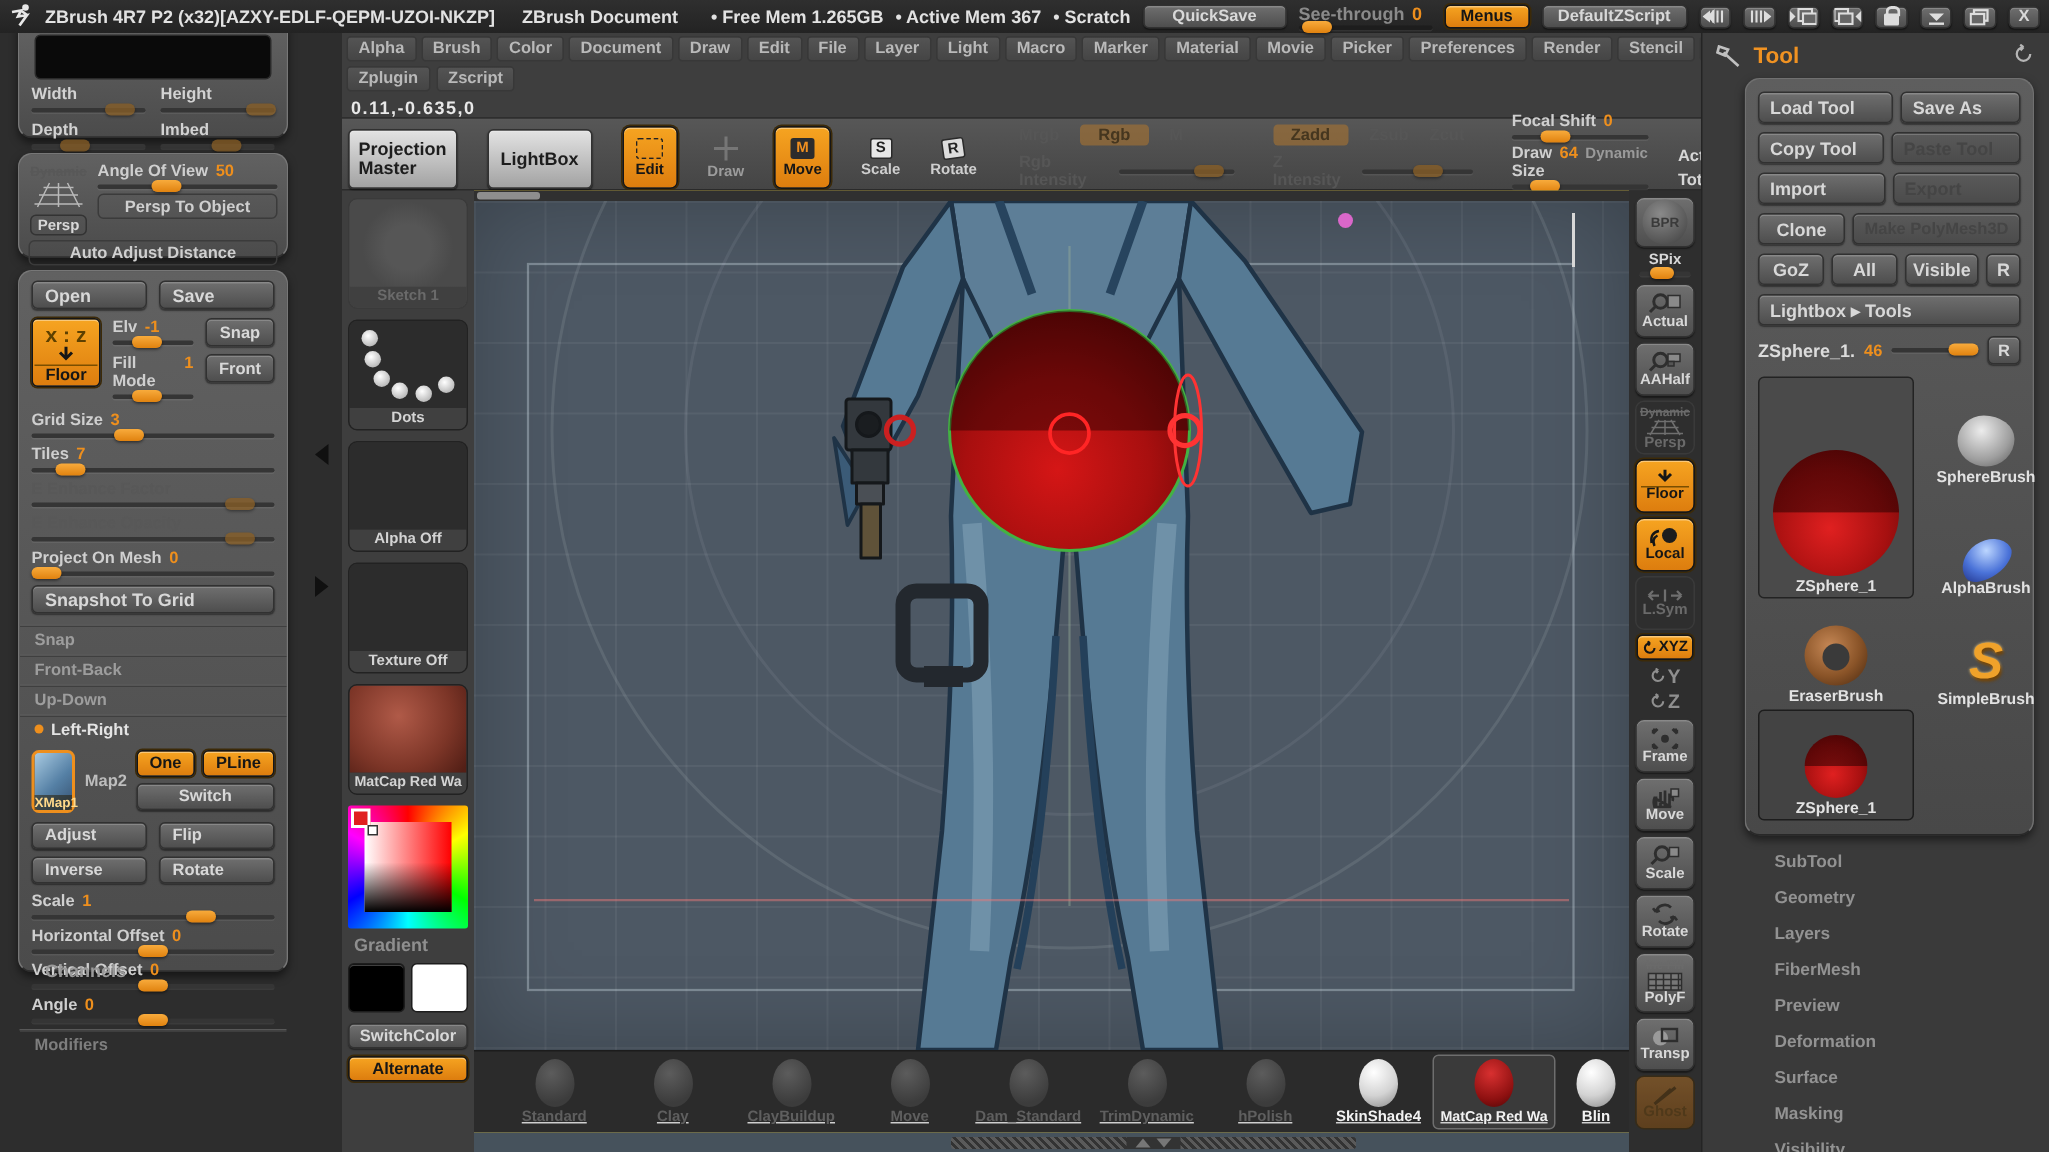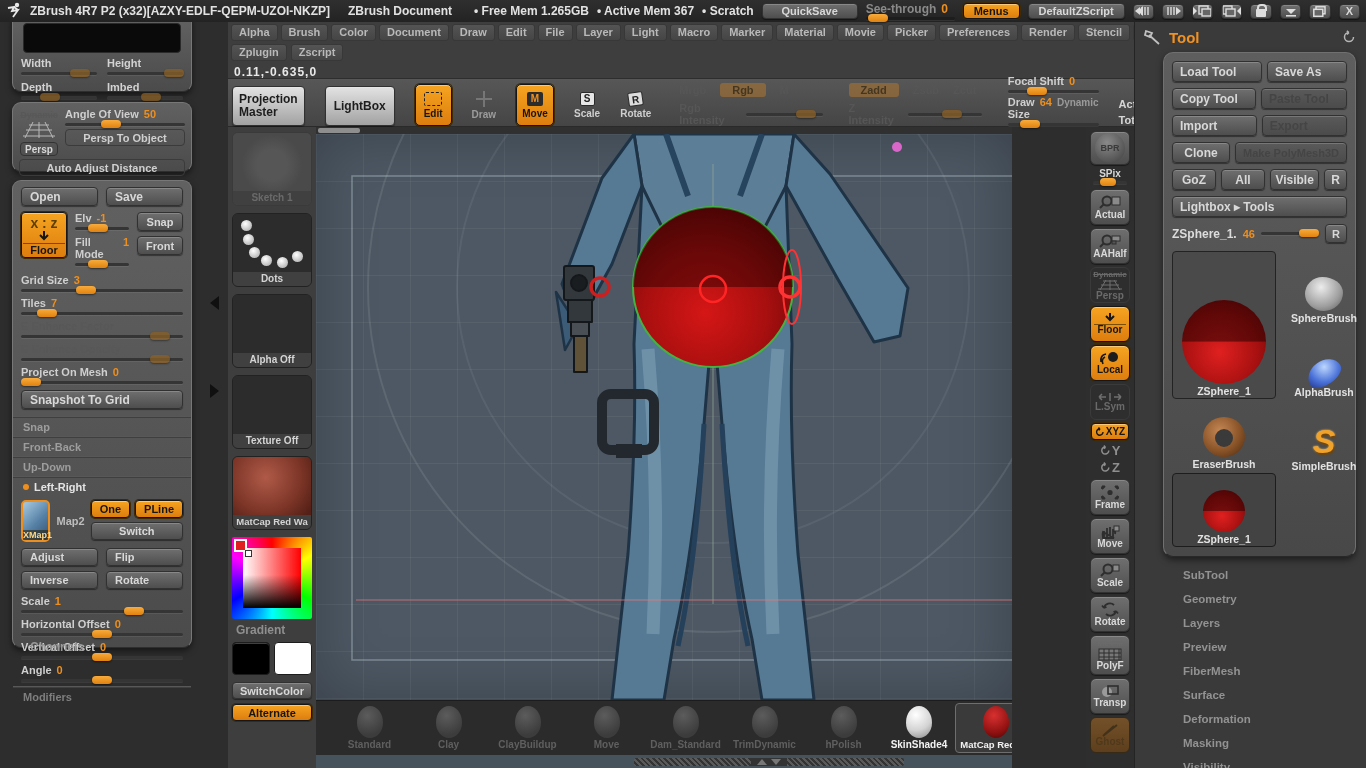--- a/index.html
+++ b/index.html
@@ -75,21 +75,21 @@
   #picker-dotw { position:absolute; left:13px; top:13px; width:7px; height:7px; background:#fff; border:1px solid #333; }
   #gradient-label { color:#8f8f8f; font-size:12px; margin:4px 0 5px 4px; }
   #swatches { display:flex; gap:4px; margin-bottom:7px; }
   .swatch { width:38px; height:33px; border:1px solid #1d1d1d; border-radius:4px; box-shadow:inset 0 1px 0 rgba(255,255,255,.25); }
   #swatch-main { background:#000; }
   #swatch-sec { background:#fff; }
   #switchcolor-btn { width:80px; height:17px; font-size:11px; padding:0; }
   #alternate-btn { width:80px; height:17px; font-size:11px; padding:0; margin-top:5px; }
 
   
-  #canvascol { position:absolute; left:316px; top:127px; width:696px; height:641px; background:#fde047; }
+  #canvascol { position:absolute; left:316px; top:127px; width:770px; height:641px; background:#fde047;text-decoration:underline; }
   #ctop { height:7px; background:#303030; position:relative; }
   #ctop .handle { position:absolute; left:2px; top:1px; width:42px; height:5px; background:#8e8e8e; border-radius:2px; }
   #cview { height:566px; position:relative; background-color:#4d5864; background-image:linear-gradient(rgba(255,255,255,.05) 1px, transparent 1px), linear-gradient(90deg, rgba(255,255,255,.05) 1px, transparent 1px); background-size:47px 47px; box-shadow:inset 0 0 60px rgba(0,0,0,.25); overflow:hidden; }
   #tray { height:55px; background:#2b2b2b; border-top:1px solid #1c1c1c; display:flex; align-items:center; padding-left:14px; overflow:hidden; }
   .brush { width:79px; flex:0 0 auto; display:flex; flex-direction:column; align-items:center; gap:1px; }
   .bball { width:26px; height:32px; border-radius:50%/52% 52% 48% 48%; background:radial-gradient(circle at 40% 30%, #5c5c5c, #3c3c3c 72%); }
   .brush .bcap { font-size:10px; color:#5f5f5f; white-space:nowrap; }
   .brush.bright .bcap { color:#f2f2f2; }
   .bball.white { background:radial-gradient(circle at 38% 28%, #ffffff, #d3d3d3 55%, #8f8f8f 95%); }
   .bball.red { background:radial-gradient(circle at 42% 30%, #d83030, #8d1010 65%, #550808 95%); }
@@ -888,23 +888,23 @@
           <span class="ball redball" style="width:42px; height:42px;"></span>
           <span class="tcap">ZSphere_1</span>
         </div>
       </div>
     </div>
 
     <div id="rp-sections">
       <div class="rp-sec">SubTool</div>
       <div class="rp-sec">Geometry</div>
       <div class="rp-sec">Layers</div>
+      <div class="rp-sec">FiberMesh</div>
       <div class="rp-sec">Preview</div>
-      <div class="rp-sec">FiberMesh</div>
+      <div class="rp-sec">Deformation</div>
       <div class="rp-sec">Surface</div>
-      <div class="rp-sec">Deformation</div>
       <div class="rp-sec">Masking</div>
       <div class="rp-sec">Visibility</div>
 
     </div>
   </div>
 
 </div>
 
 </body></html>

